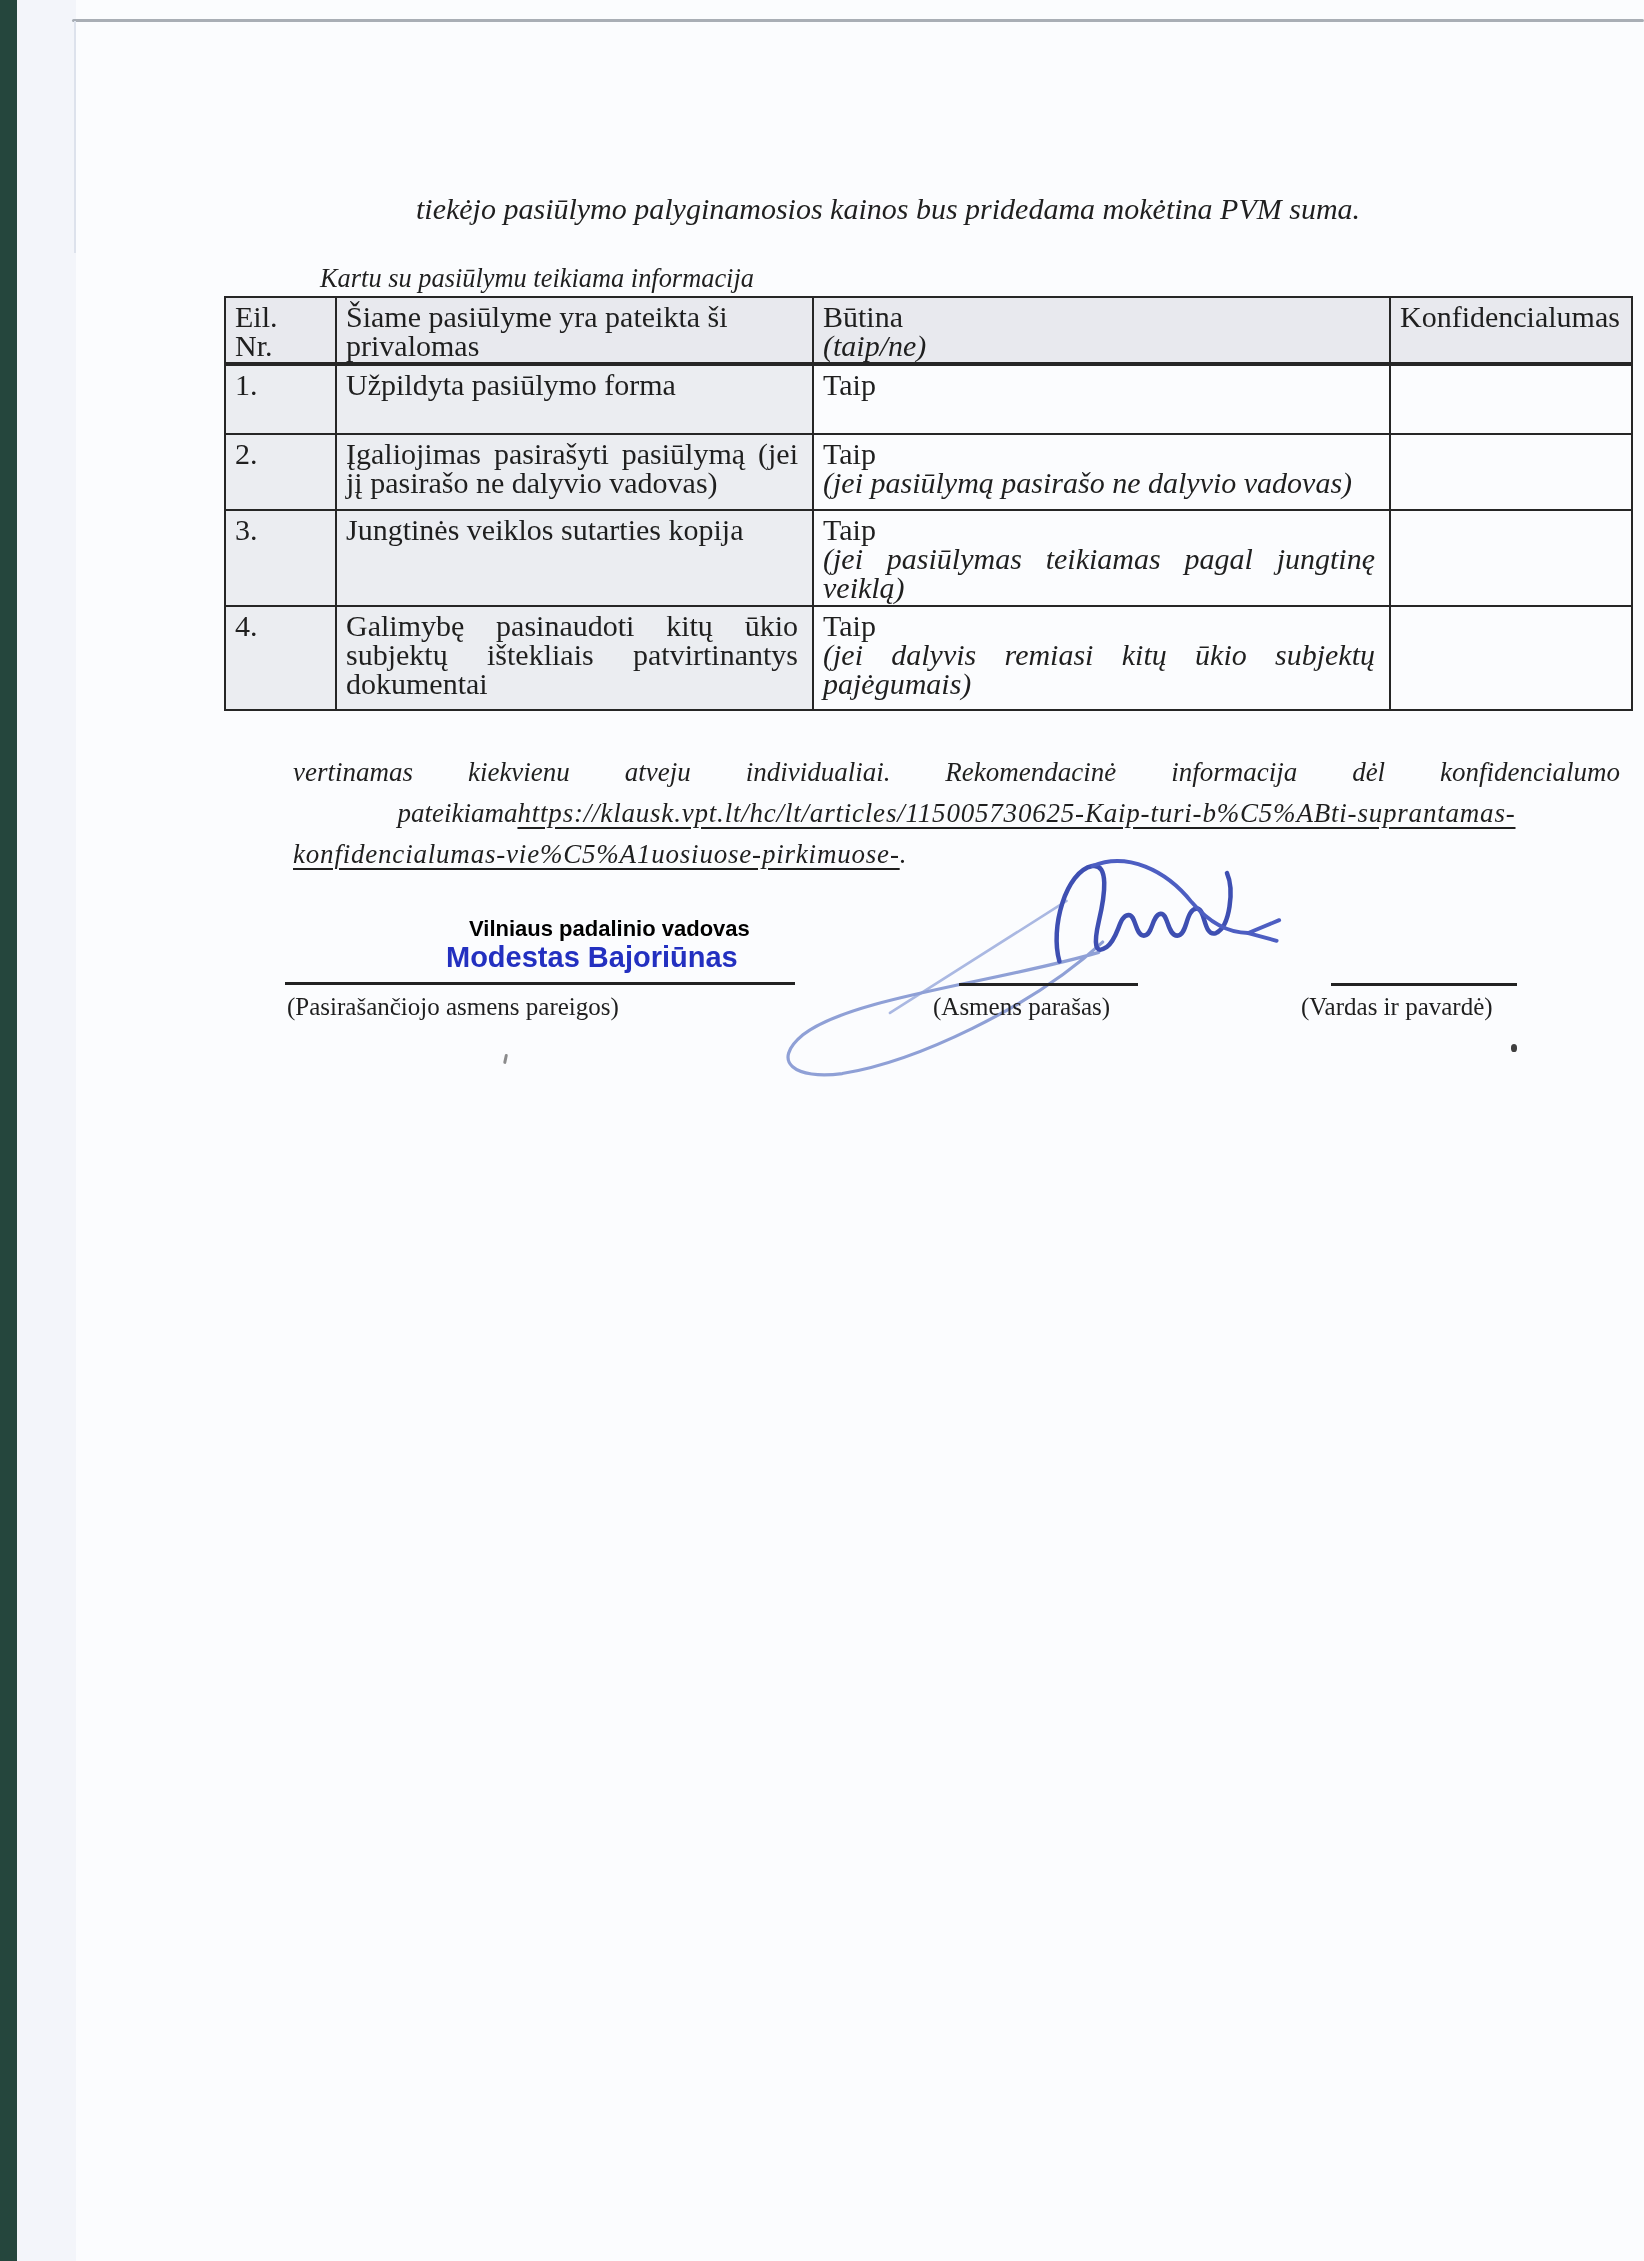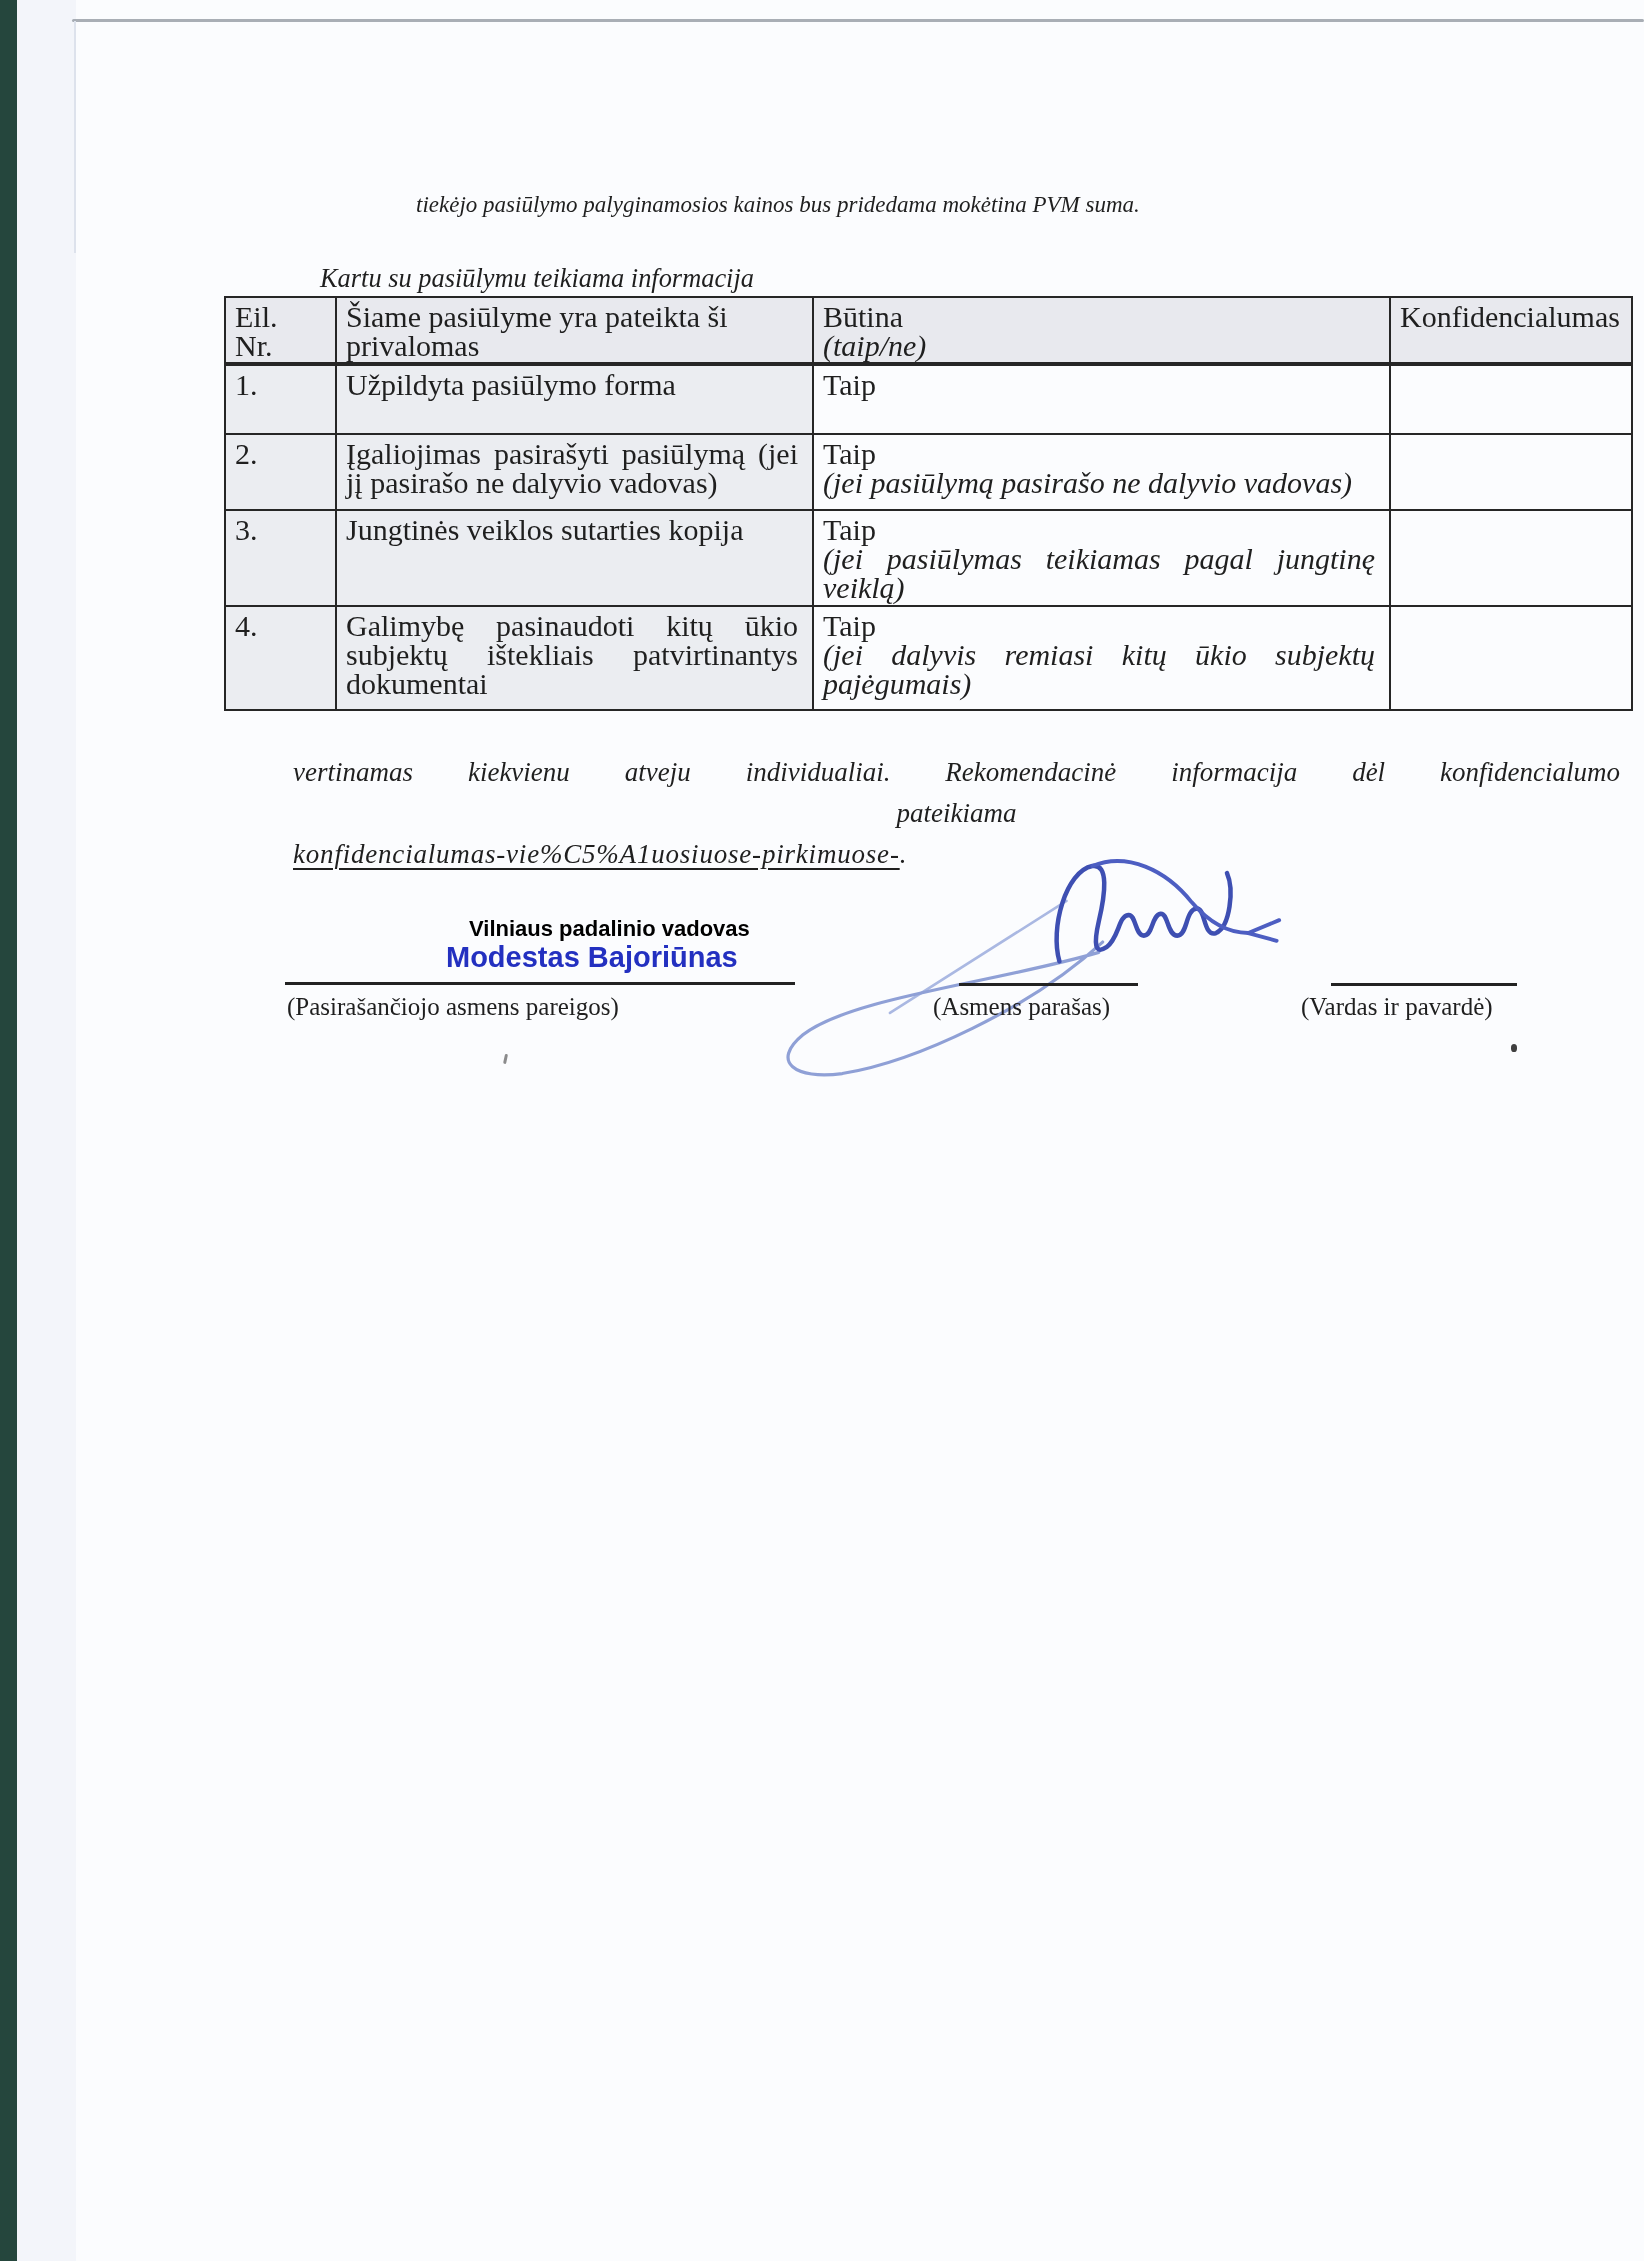--- a/index.html
+++ b/index.html
@@ -7,21 +7,21 @@
     width:1644px;height:2261px;position:relative;overflow:hidden;
     background:#fbfcfe;
     font-family:"Liberation Serif", serif;
     color:#1f1f1f;
   }
   .edge-strip{position:absolute;left:0;top:0;width:17px;height:2261px;background:#25463d;}
   .gutter{position:absolute;left:17px;top:0;width:59px;height:2261px;background:#f3f5fa;}
   .top-shadow{position:absolute;left:72px;top:19.3px;width:1572px;height:3.2px;background:#8e949c;opacity:.75;border-radius:1.9px;}
   .page-left-edge{position:absolute;left:74px;top:20.6px;width:1.9px;height:232px;background:#dde2ec;}
 
-  .intro{position:absolute;left:416px;top:192px;font-style:italic;font-size:23px;white-space:nowrap;}
+  .intro{position:absolute;left:416px;top:192px;font-style:italic;font-size:30px;white-space:nowrap;}
   .caption{position:absolute;left:320px;top:263px;font-style:italic;font-size:26.4px;white-space:nowrap;}
 
   table.doc{
     position:absolute;left:224px;top:296px;width:1406px;
     border-collapse:collapse;table-layout:fixed;
     font-size:30px;line-height:29px;
   }
   table.doc col.c1{width:111px;} table.doc col.c2{width:477px;}
   table.doc col.c3{width:577px;} table.doc col.c4{width:242px;}
   table.doc td,table.doc th{
@@ -139,20 +139,21 @@
     </td>
     <td></td>
   </tr>
 </tbody>
   </table>
 
 <div class="para">
   <div class="line just">vertinamas kiekvienu atveju individualiai. Rekomendacinė informacija dėl konfidencialumo</div>
   <div class="line flexline">
     <span>pateikiama</span>
+    <span class="doc-link">https://klausk.vpt.lt/hc/lt/articles/115005730625-Kaip-turi-b%C5%ABti-suprantamas-</span>
   </div>
   <div class="line">
     <span class="doc-link">konfidencialumas-vie%C5%A1uosiuose-pirkimuose-</span><span>.</span>
   </div>
 </div>
 
 <div class="stamp1">Vilniaus padalinio vadovas</div>
 <div class="stamp2">Modestas Bajoriūnas</div>
 
 <svg class="signature-svg" viewBox="0 0 900 400" xmlns="http://www.w3.org/2000/svg">

